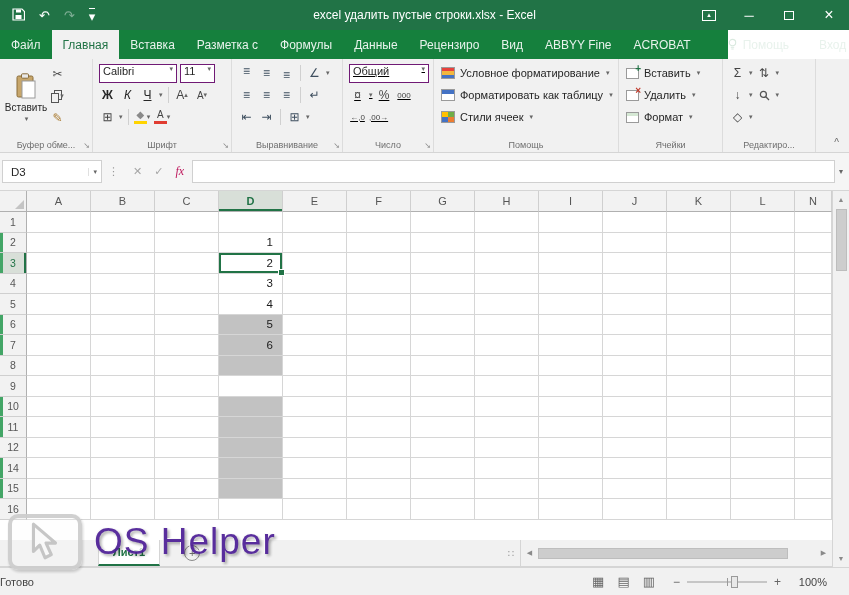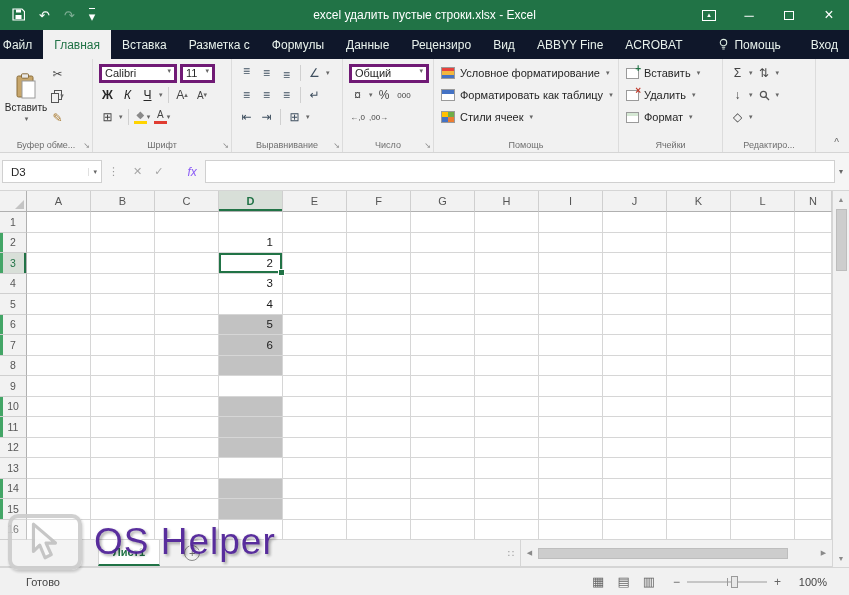--- a/index.html
+++ b/index.html
@@ -13,34 +13,34 @@
   .qat .qbtn { font-size:13px; line-height:1; color:#fff; cursor:default; }
   .qat .dim { color:#7fae95; }
   .qat-custom { font-size:8px; border-top:1px solid #fff; padding-top:1px; }
   .win-title { position:absolute; left:0; right:0; text-align:center; font-size:12px; color:#fff; pointer-events:none; }
   .win-controls { margin-left:auto; display:flex; height:30px; }
   .win-controls .wbtn { width:40px; height:30px; display:flex; align-items:center; justify-content:center; font-size:13px; }
   .ribbon-opts-box { width:14px; height:11px; border:1px solid #fff; display:flex; align-items:center; justify-content:center; font-size:7px; }
   .max-box { width:10px; height:9px; border:1px solid #fff; }
 
   
-  .tabbar { position:absolute; left:0; top:30px; width:849px; height:29px; background:#0f172a; display:flex; align-items:stretch;justify-content:flex-end; }
+  .tabbar { position:absolute; left:0; top:30px; width:728px; height:29px; background:#15803d; display:flex; align-items:stretch; }
   .tab { display:flex; align-items:center; gap:5px; padding:0 11px; font-size:12px; color:#e8f2ec; white-space:nowrap; }
   .tab.active { background:#f1f1f1; color:#217346; }
   .tab.help { margin-left:14px; }
 
   
   .ribbon { position:absolute; left:0; top:59px; width:849px; height:94px; background:#f1f1f1; border-bottom:1px solid #d5d5d5; display:flex; }
   .rgroup { position:relative; border-right:1px solid #dcdcdc; padding:3px 3px 15px 3px; flex:none; }
   .glabel { position:absolute; bottom:2px; left:0; right:0; text-align:center; font-size:9px; color:#6e6e6e; white-space:nowrap; overflow:hidden; }
   .launcher { position:absolute; right:2px; bottom:2px; font-size:8px; color:#8a8a8a; }
   .rrow { display:flex; align-items:center; gap:3px; height:22px; padding-left:3px; }
   .sbtn { display:inline-flex; align-items:center; justify-content:center; min-width:17px; height:18px; font-size:12px; color:#444; }
   .caret { font-size:7px; color:#666; margin-left:1px; }
-  .combo { background:#fff; border:3px solid #701a75; height:19px; display:flex; align-items:flex-start; font-size:11px; color:#262626; padding:0 3px; }
+  .combo { background:#fff; border:1px solid #701a75; height:19px; display:flex; align-items:flex-start; font-size:11px; color:#262626; padding:0 3px; }
   .combo .caret { margin-left:auto; }
   .stacked { display:inline-flex; flex-direction:column; align-items:center; line-height:1; }
   .bar3 { display:block; width:13px; height:3px; margin-top:1px; }
 
   
   .g-clip { width:93px; }
   .clipwrap { display:flex; }
   .paste-btn { width:46px; height:72px; display:flex; flex-direction:column; align-items:center; justify-content:center; gap:2px; font-size:10px; color:#262626; }
   .clipcol { display:flex; flex-direction:column; justify-content:flex-start; gap:4px; padding-top:3px; }
 
@@ -51,21 +51,21 @@
   .biu { font-size:12px; color:#262626; }
   .b { font-weight:bold; } .i { font-style:italic; } .u { text-decoration:underline; }
   .divline { width:1px; height:16px; background:#d0d0d0; margin:0 2px; }
   .tinycaret { font-size:7px; color:#666; }
 
   
   .g-align { width:111px; }
   .alicon { font-size:12px; color:#3f4f5f; }
 
   
-  .g-num { width:91px; }
+  .g-num { width:91px;text-decoration:underline; }
   .numfmt { width:80px; }
   .smalltxt { font-size:8px; color:#444; letter-spacing:0; }
 
   
   .g-styles { width:185px; }
   .stylebtn { display:flex; align-items:center; gap:5px; height:22px; padding-left:4px; font-size:11px; color:#262626; white-space:nowrap; }
   .ic-cond { width:14px; height:12px; background:linear-gradient(#e8413c 0 34%, #f2b63c 34% 67%, #4472c4 67%); border:1px solid #9a9a9a; }
   .ic-table { width:14px; height:12px; background:linear-gradient(#4472c4 0 4px, #fff 4px); border:1px solid #9a9a9a; }
   .ic-cellstyles { width:14px; height:12px; border:1px solid #9a9a9a;
       background:linear-gradient(90deg,#ffc000 0 50%,#70ad47 50%), linear-gradient(90deg,#4472c4 0 50%,#ed7d31 50%); background-size:100% 50%; background-position:top,bottom; background-repeat:no-repeat; }
@@ -85,21 +85,21 @@
 
   .copy-icon { display:inline-block; width:8px; height:10px; border:1px solid #555; box-shadow:3px -3px 0 -1px #f1f1f1, 3px -3px 0 0 #555; margin-top:3px; }
 
   
   .fbar { position:absolute; left:0; top:153px; width:849px; height:38px; background:#f5f5f5; border-bottom:1px solid #d5d5d5; display:flex; align-items:center; }
   .namebox { width:100px; height:23px; background:#fff; border:1px solid #d0d0d0; margin-left:2px; display:flex; align-items:center; font-size:11.5px; color:#262626; padding-left:8px; }
   .namebox .nb-caret { margin-left:auto; border-left:1px solid #e0e0e0; padding:0 4px; font-size:7px; color:#666; }
   .fdots { color:#9a9a9a; font-size:11px; margin:0 6px; }
   .fbtns { display:flex; align-items:center; gap:12px; margin:0 8px; }
   .fbtns .fb { font-size:11px; color:#a5a5a5; }
-  .fbtns .fx { font-size:12px; font-style:italic; color:#8b5cf6; font-family:Liberation Sans, sans-serif;margin-left:12px; }
+  .fbtns .fx { font-size:12px; font-style:italic; color:#be185d; font-family:Liberation Serif, serif; }
   .finput { flex:1; height:23px; background:#fff; border:1px solid #d0d0d0; margin-right:4px; }
   .fexpand { font-size:8px; color:#666; margin-right:6px; }
 
   
   .gridwrap { position:absolute; left:0; top:191px; width:832px; height:349px; background:#fff; overflow:hidden; }
   .headrow { display:flex; height:21px; }
   .corner { width:27px; height:21px; background:#f2f2f2; border-right:1px solid #b0b0b0; border-bottom:1px solid #b0b0b0; position:relative; }
   .corner::after { content:""; position:absolute; right:2px; bottom:2px; border-left:9px solid transparent; border-bottom:9px solid #c4c4c4; }
   .ch { width:64px; height:21px; background:#f2f2f2; border-right:1px solid #cfcfcf; border-bottom:1px solid #b0b0b0; display:flex; align-items:center; justify-content:center; font-size:11px; color:#565656; }
   .ch.lastc { width:37px; }
@@ -126,21 +126,21 @@
   .sheettab { background:#fff; border-left:1px solid #d5d5d5; border-right:1px solid #d5d5d5; border-bottom:2px solid #217346; color:#217346; font-weight:700; font-size:11px; display:flex; align-items:center; padding:0 14px; }
   .addsheet { width:16px; height:16px; border:1px solid #8a8a8a; border-radius:50%; color:#6a6a6a; font-size:11px; line-height:14px; text-align:center; align-self:center; margin-left:24px; }
   .hscrollzone { margin-left:auto; display:flex; align-items:center; }
   .grip { color:#9a9a9a; font-size:10px; margin-right:6px; }
   .hscroll { width:312px; height:100%; background:#f1f1f1; border-left:1px solid #d5d5d5; display:flex; align-items:center; }
   .hscroll .sarrow { width:17px; text-align:center; font-size:7px; color:#8a8a8a; }
   .hthumb { width:250px; height:11px; background:#cdcdcd; border:1px solid #bdbdbd; }
 
   
   .statusbar { position:absolute; left:0; top:567px; width:849px; height:28px; background:#f1f1f1; border-top:1px solid #d5d5d5; display:flex; align-items:center; font-size:11px; color:#444; }
-  .st-mode { margin-left:26px; }
+  .st-mode { margin-left:0; }
   .st-stats { display:flex; gap:34px; margin-left:170px; }
   .st-views { display:flex; gap:13px; margin-left:auto; font-size:13px; color:#666; }
   .zoomer { display:flex; align-items:center; gap:7px; margin:0 12px 0 18px; }
   .zbtn { font-size:12px; color:#666; }
   .ztrack { position:relative; width:80px; height:2px; background:#c6c6c6; }
   .ztick { position:absolute; left:50%; top:-3px; width:1px; height:8px; background:#9a9a9a; }
   .zthumb { position:absolute; left:55%; top:-5px; width:7px; height:12px; background:#e8e8e8; border:1px solid #9a9a9a; }
   .zlabel { width:34px; text-align:right; }
 
   
@@ -613,36 +613,20 @@
           <div class="cell"></div>
           <div class="cell"></div>
           <div class="cell"></div>
           <div class="cell"></div>
           <div class="cell"></div>
           <div class="cell"></div>
           <div class="cell"></div>
           <div class="cell lastc"></div>
         </div>
         <div class="grow">
-          <div class="rh">13</div>
-          <div class="cell"></div>
-          <div class="cell"></div>
-          <div class="cell"></div>
-          <div class="cell"></div>
-          <div class="cell"></div>
-          <div class="cell"></div>
-          <div class="cell"></div>
-          <div class="cell"></div>
-          <div class="cell"></div>
-          <div class="cell"></div>
-          <div class="cell"></div>
-          <div class="cell"></div>
-          <div class="cell lastc"></div>
-        </div>
-        <div class="grow">
           <div class="rh accent">14</div>
           <div class="cell"></div>
           <div class="cell"></div>
           <div class="cell"></div>
           <div class="cell gray"></div>
           <div class="cell"></div>
           <div class="cell"></div>
           <div class="cell"></div>
           <div class="cell"></div>
           <div class="cell"></div>

